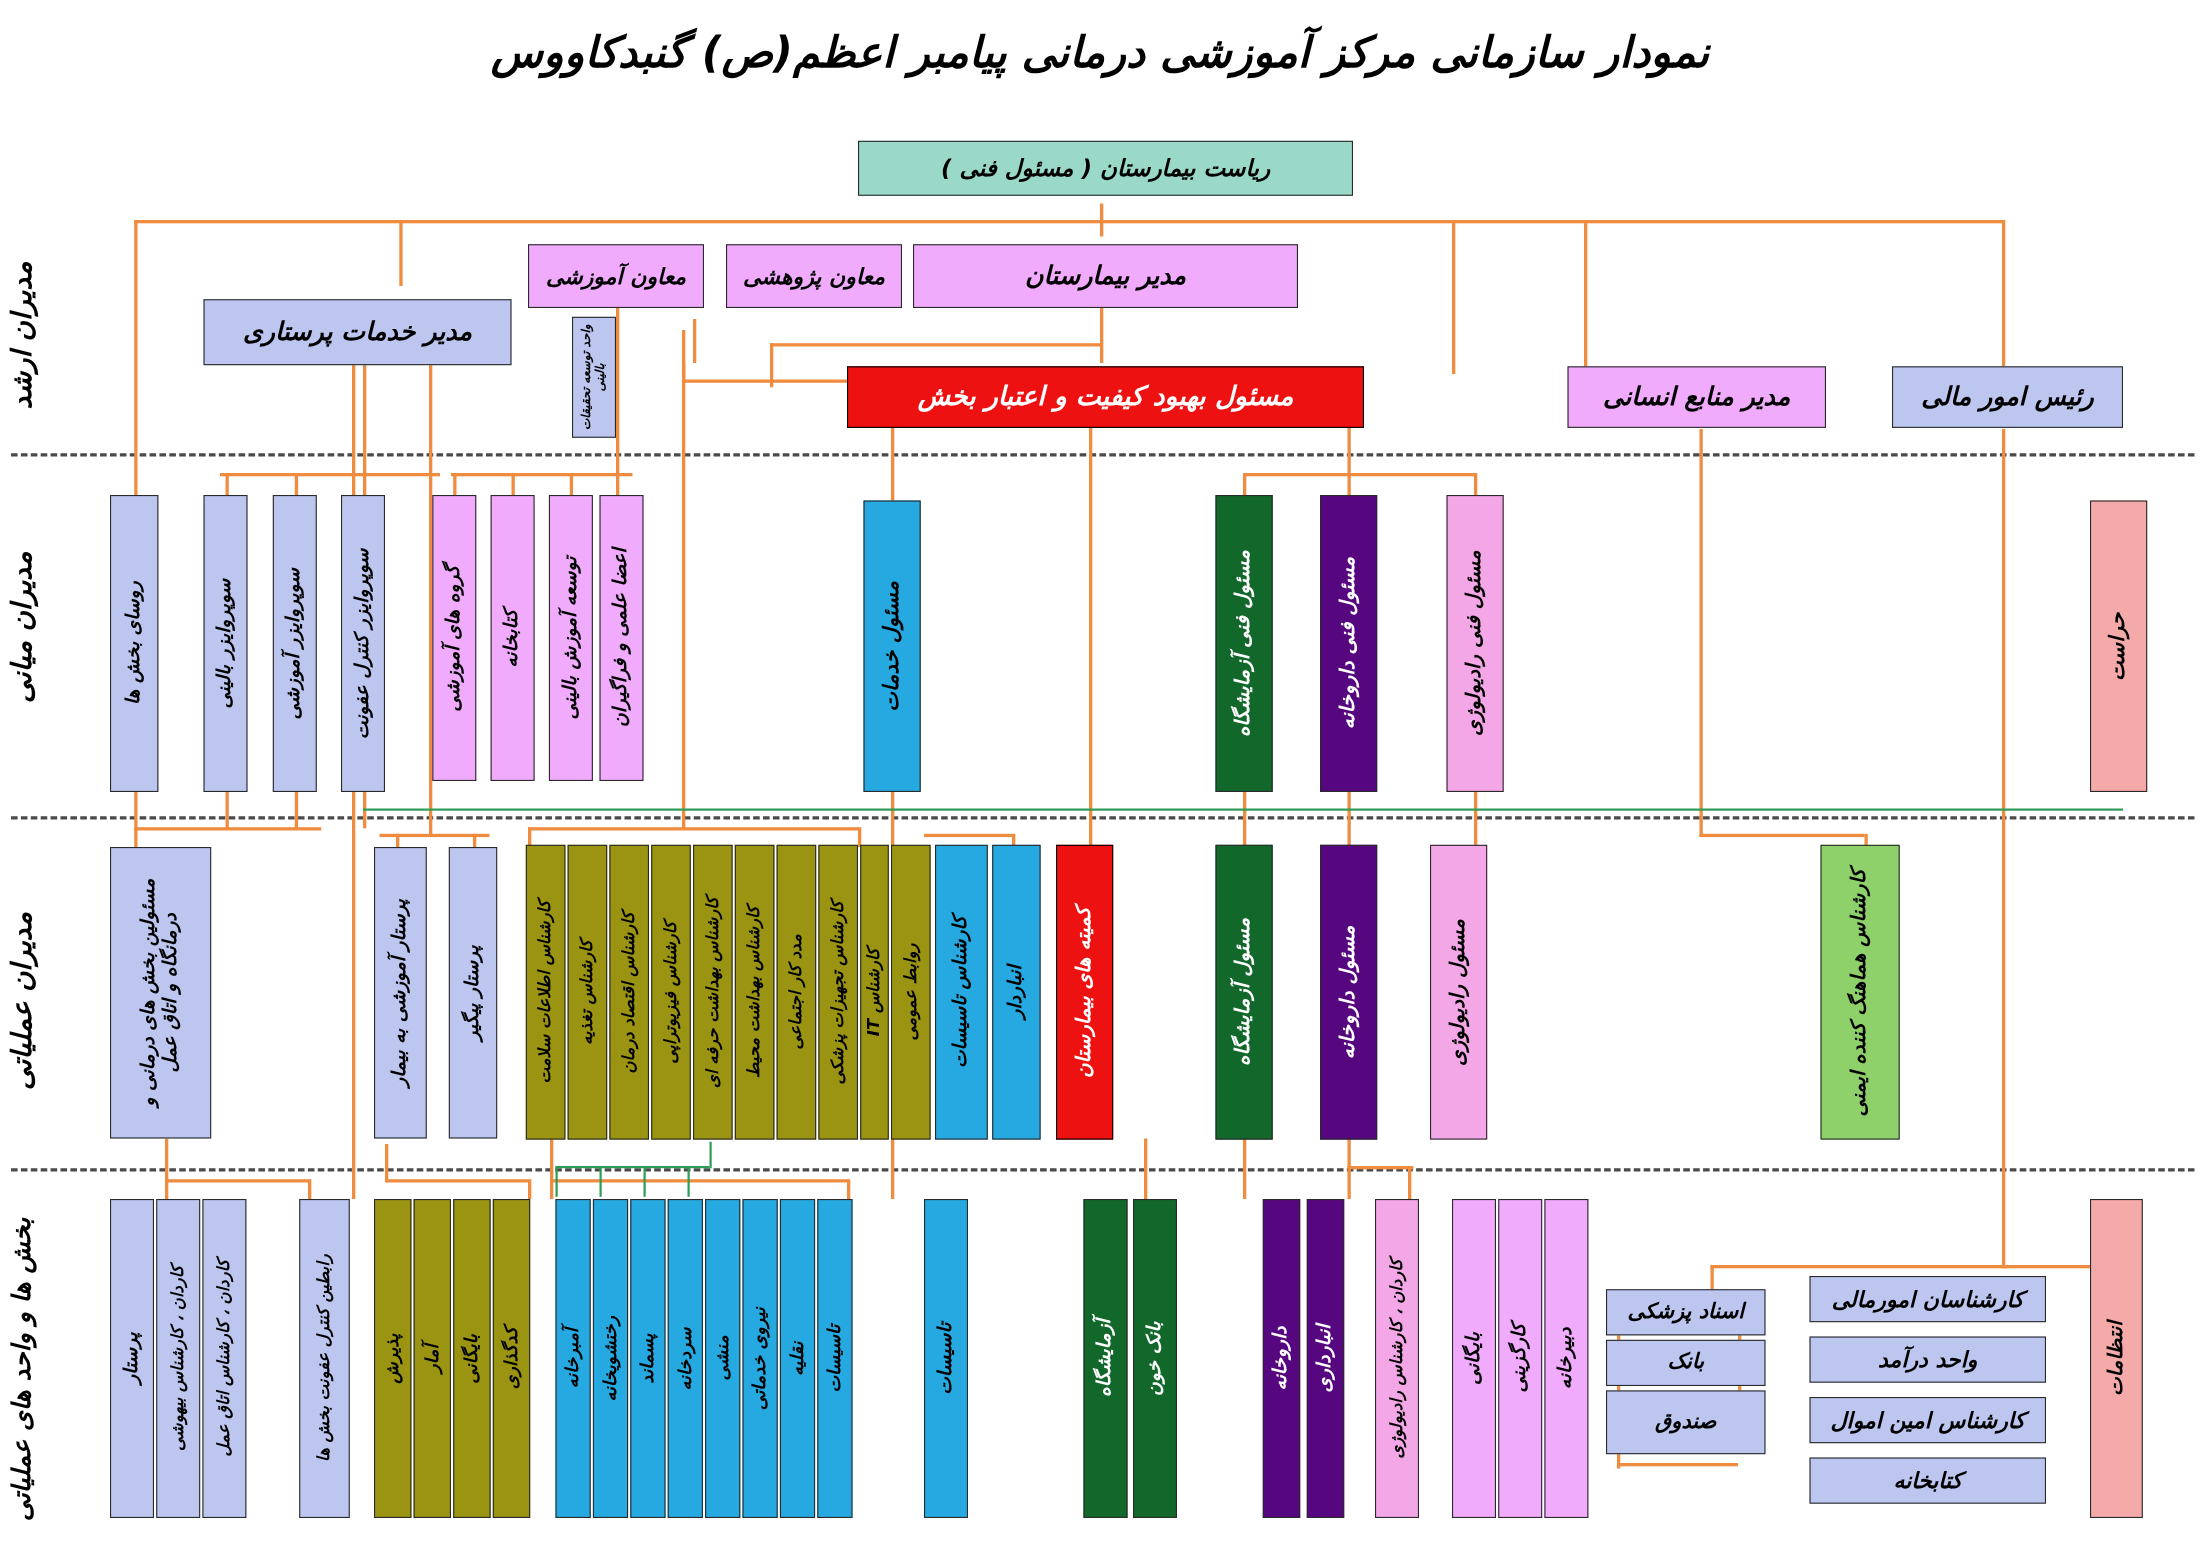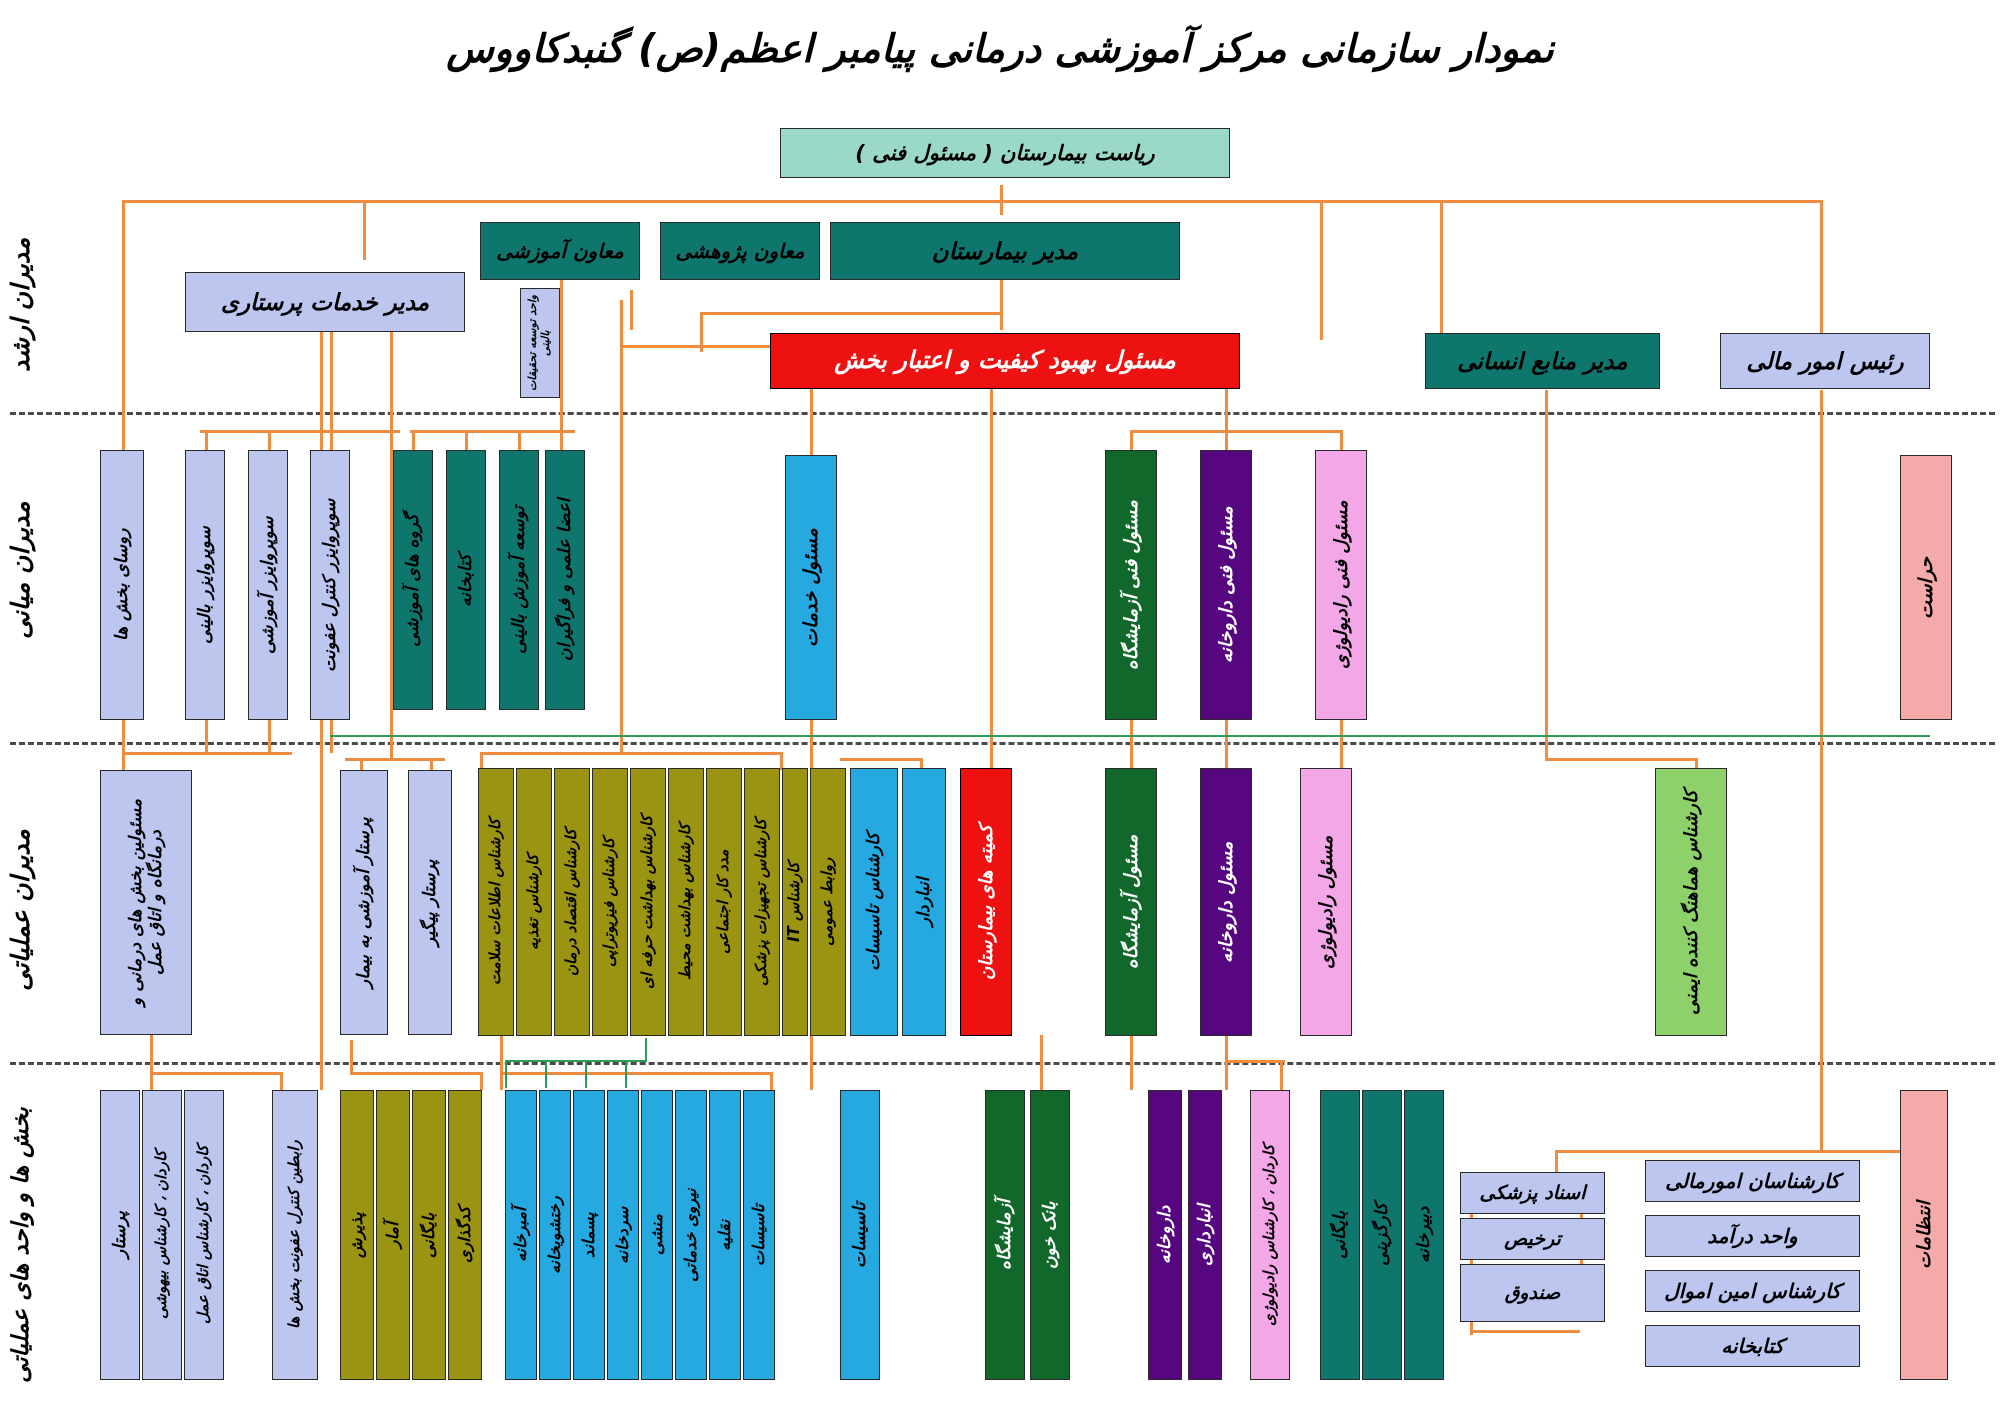--- a/index.html
+++ b/index.html
@@ -24,21 +24,21 @@
   
   .node{
     position:absolute;box-sizing:border-box;border:1.5px solid #2a2a2a;
     display:flex;align-items:center;justify-content:center;text-align:center;
     font-weight:bold;color:#000;line-height:1.15;padding:2px;
   }
   .vert{writing-mode:vertical-rl;transform:rotate(180deg);}
 
   
   .c-teal{background:#9ad9c8;}
-  .c-cream{background:#0f766e;text-align:right;}
+  .c-cream{background:#f0abfc;text-align:right;}
   .c-blueL{background:#bcc6ef;}
   .c-red{background:#ee1111;color:#fff;border-color:#000;}
   .c-cyan{background:#26a9e0;}
   .c-green{background:#11682a;color:#fff;}
   .c-purple{background:#56067e;color:#fff;}
   .c-pink{background:#f3a7e6;}
   .c-salmon{background:#f4aaa8;}
   .c-olive{background:#9a9412;}
   .c-lgreen{background:#8ed06a;}
   .c-periw{background:#bcc6ef;}
@@ -271,21 +271,21 @@
   <div class="node c-purple vert" style="left:1148px;top:1090px;width:34px;height:290px;font-size:17px;">داروخانه</div>
   <div class="node c-purple vert" style="left:1188px;top:1090px;width:34px;height:290px;font-size:17px;">انبارداری</div>
 
   <div class="node c-pink vert" style="left:1250px;top:1090px;width:40px;height:290px;font-size:15px;">کاردان ، کارشناس رادیولوژی</div>
 
   <div class="node c-cream vert" style="left:1320px;top:1090px;width:40px;height:290px;font-size:17px;">بایگانی</div>
   <div class="node c-cream vert" style="left:1362px;top:1090px;width:40px;height:290px;font-size:17px;">کارگزینی</div>
   <div class="node c-cream vert" style="left:1404px;top:1090px;width:40px;height:290px;font-size:17px;">دبیرخانه</div>
 
   <div class="node c-blueL" style="left:1460px;top:1172px;width:145px;height:42px;font-size:19px;">اسناد پزشکی</div>
-  <div class="node c-blueL" style="left:1460px;top:1218px;width:145px;height:42px;font-size:19px;">ترخیص</div>
+  <div class="node c-blueL" style="left:1460px;top:1218px;width:145px;height:42px;font-size:19px;">بانک</div>
   <div class="node c-blueL" style="left:1460px;top:1264px;width:145px;height:58px;font-size:19px;">صندوق</div>
 
   <div class="node c-blueL" style="left:1645px;top:1160px;width:215px;height:42px;font-size:20px;">کارشناسان امورمالی</div>
   <div class="node c-blueL" style="left:1645px;top:1215px;width:215px;height:42px;font-size:20px;">واحد درآمد</div>
   <div class="node c-blueL" style="left:1645px;top:1270px;width:215px;height:42px;font-size:20px;">کارشناس امین اموال</div>
   <div class="node c-blueL" style="left:1645px;top:1325px;width:215px;height:42px;font-size:20px;">کتابخانه</div>
 
   <div class="node c-salmon vert" style="left:1900px;top:1090px;width:48px;height:290px;font-size:18px;">انتظامات</div>
 
 </div>

